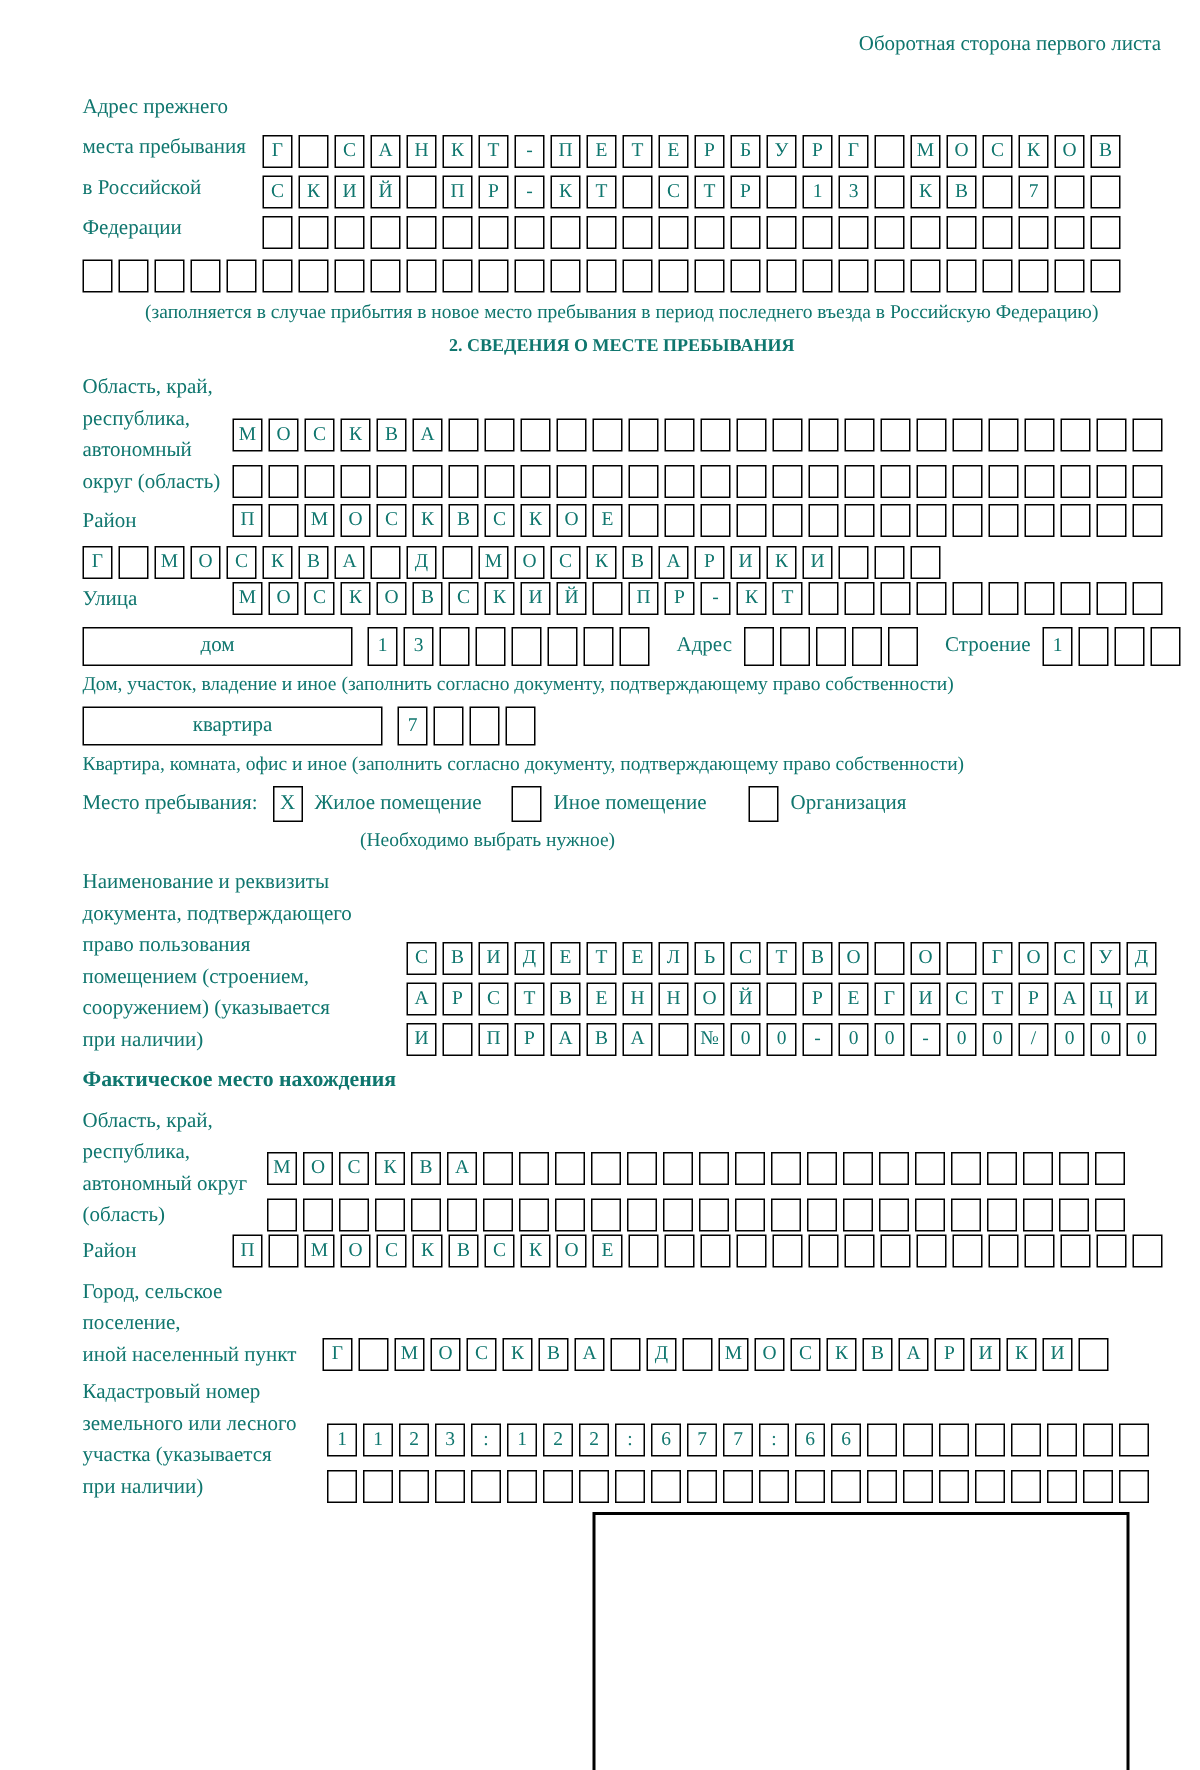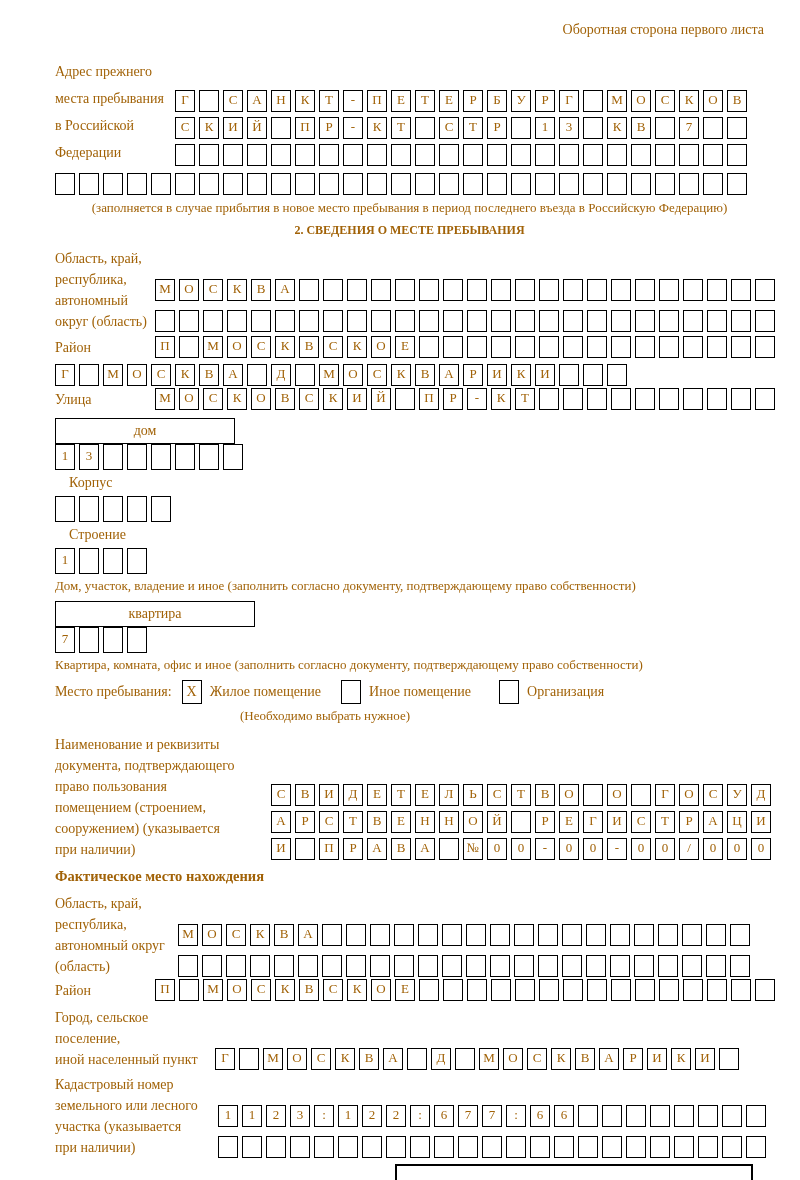--- a/index.html
+++ b/index.html
@@ -1,19 +1,19 @@
 <!DOCTYPE html>
 <html><head>
 <meta charset="utf-8">
 <style>
   html,body{margin:0;padding:0;background:#fff;}
   .page{
     width:800px;height:1180px;box-sizing:border-box;
-    padding:6px 36px 0 55px;position:relative;overflow:hidden;
-    font-family:"Liberation Serif","DejaVu Serif",serif;color:#a16207;background:#fff;
+    padding:6px 26px 0 55px;position:relative;overflow:hidden;
+    font-family:"Liberation Serif","DejaVu Serif",serif;color:#0f766e;background:#fff;
   }
   .header-note{ text-align:right;font-size:14px;margin:16px 0 20px; }
   .frow{ display:flex;align-items:flex-end; }
   .flabel{
     font-size:14px;line-height:21px;white-space:pre-line;flex-shrink:0;
   }
   .lh27{ line-height:27px; }
   .w100{width:100px}.w120{width:120px}.w123{width:123px}
   .w160{width:160px}.w163{width:163px}.w195{width:195px}
   .boxes-col{ display:flex;flex-direction:column;gap:9px; }
@@ -23,21 +23,21 @@
     box-sizing:border-box;width:20px;height:22px;border:1.6px solid #000;
     margin-right:4px;flex-shrink:0;text-align:center;font-size:13px;line-height:18px;
     font-family:"Liberation Serif","DejaVu Serif",serif;
   }
   .overflow-row{ margin:7px 0 4px 0; }
   .caption{ font-size:13px;line-height:18px; }
   .center{ text-align:center; }
   .section-title{ text-align:center;font-weight:bold;font-size:12px;margin:6px 0 10px; }
   .mb2{margin-bottom:2px}.mb4{margin-bottom:4px}.mb6{margin-bottom:6px}
   .mb8{margin-bottom:8px}
-  .house-line,.apt-line{ display:flex;align-items:flex-start;margin-bottom:3px;flex-direction:column; }
+  .house-line,.apt-line{ display:flex;align-items:flex-start;margin-bottom:3px; }
   .wide-box{
     box-sizing:border-box;height:26px;border:1.6px solid #000;
     display:flex;align-items:center;justify-content:center;
     font-size:14px;margin-right:10px;flex-shrink:0;
   }
   .wb180{width:180px}.wb200{width:200px}
   .inline-label{ font-size:14px;line-height:26px;margin:0 8px 0 14px;flex-shrink:0; }
   .house-line .cell,.apt-line .cell{ height:26px;line-height:22px; }
   .stay-line{ display:flex;align-items:center;font-size:14px;margin:6px 0 4px; }
   .stay-label{ margin-right:10px; }
@@ -347,21 +347,21 @@
     <div class="boxrow">
         <span class="cell">1</span>
         <span class="cell">3</span>
         <span class="cell"></span>
         <span class="cell"></span>
         <span class="cell"></span>
         <span class="cell"></span>
         <span class="cell"></span>
         <span class="cell"></span>
       </div>
-    <span class="inline-label">Корпус</span>
+    <span class="inline-label">Адрес</span>
     <div class="boxrow">
         <span class="cell"></span>
         <span class="cell"></span>
         <span class="cell"></span>
         <span class="cell"></span>
         <span class="cell"></span>
       </div>
     <span class="inline-label">Строение</span>
     <div class="boxrow">
         <span class="cell">1</span>

